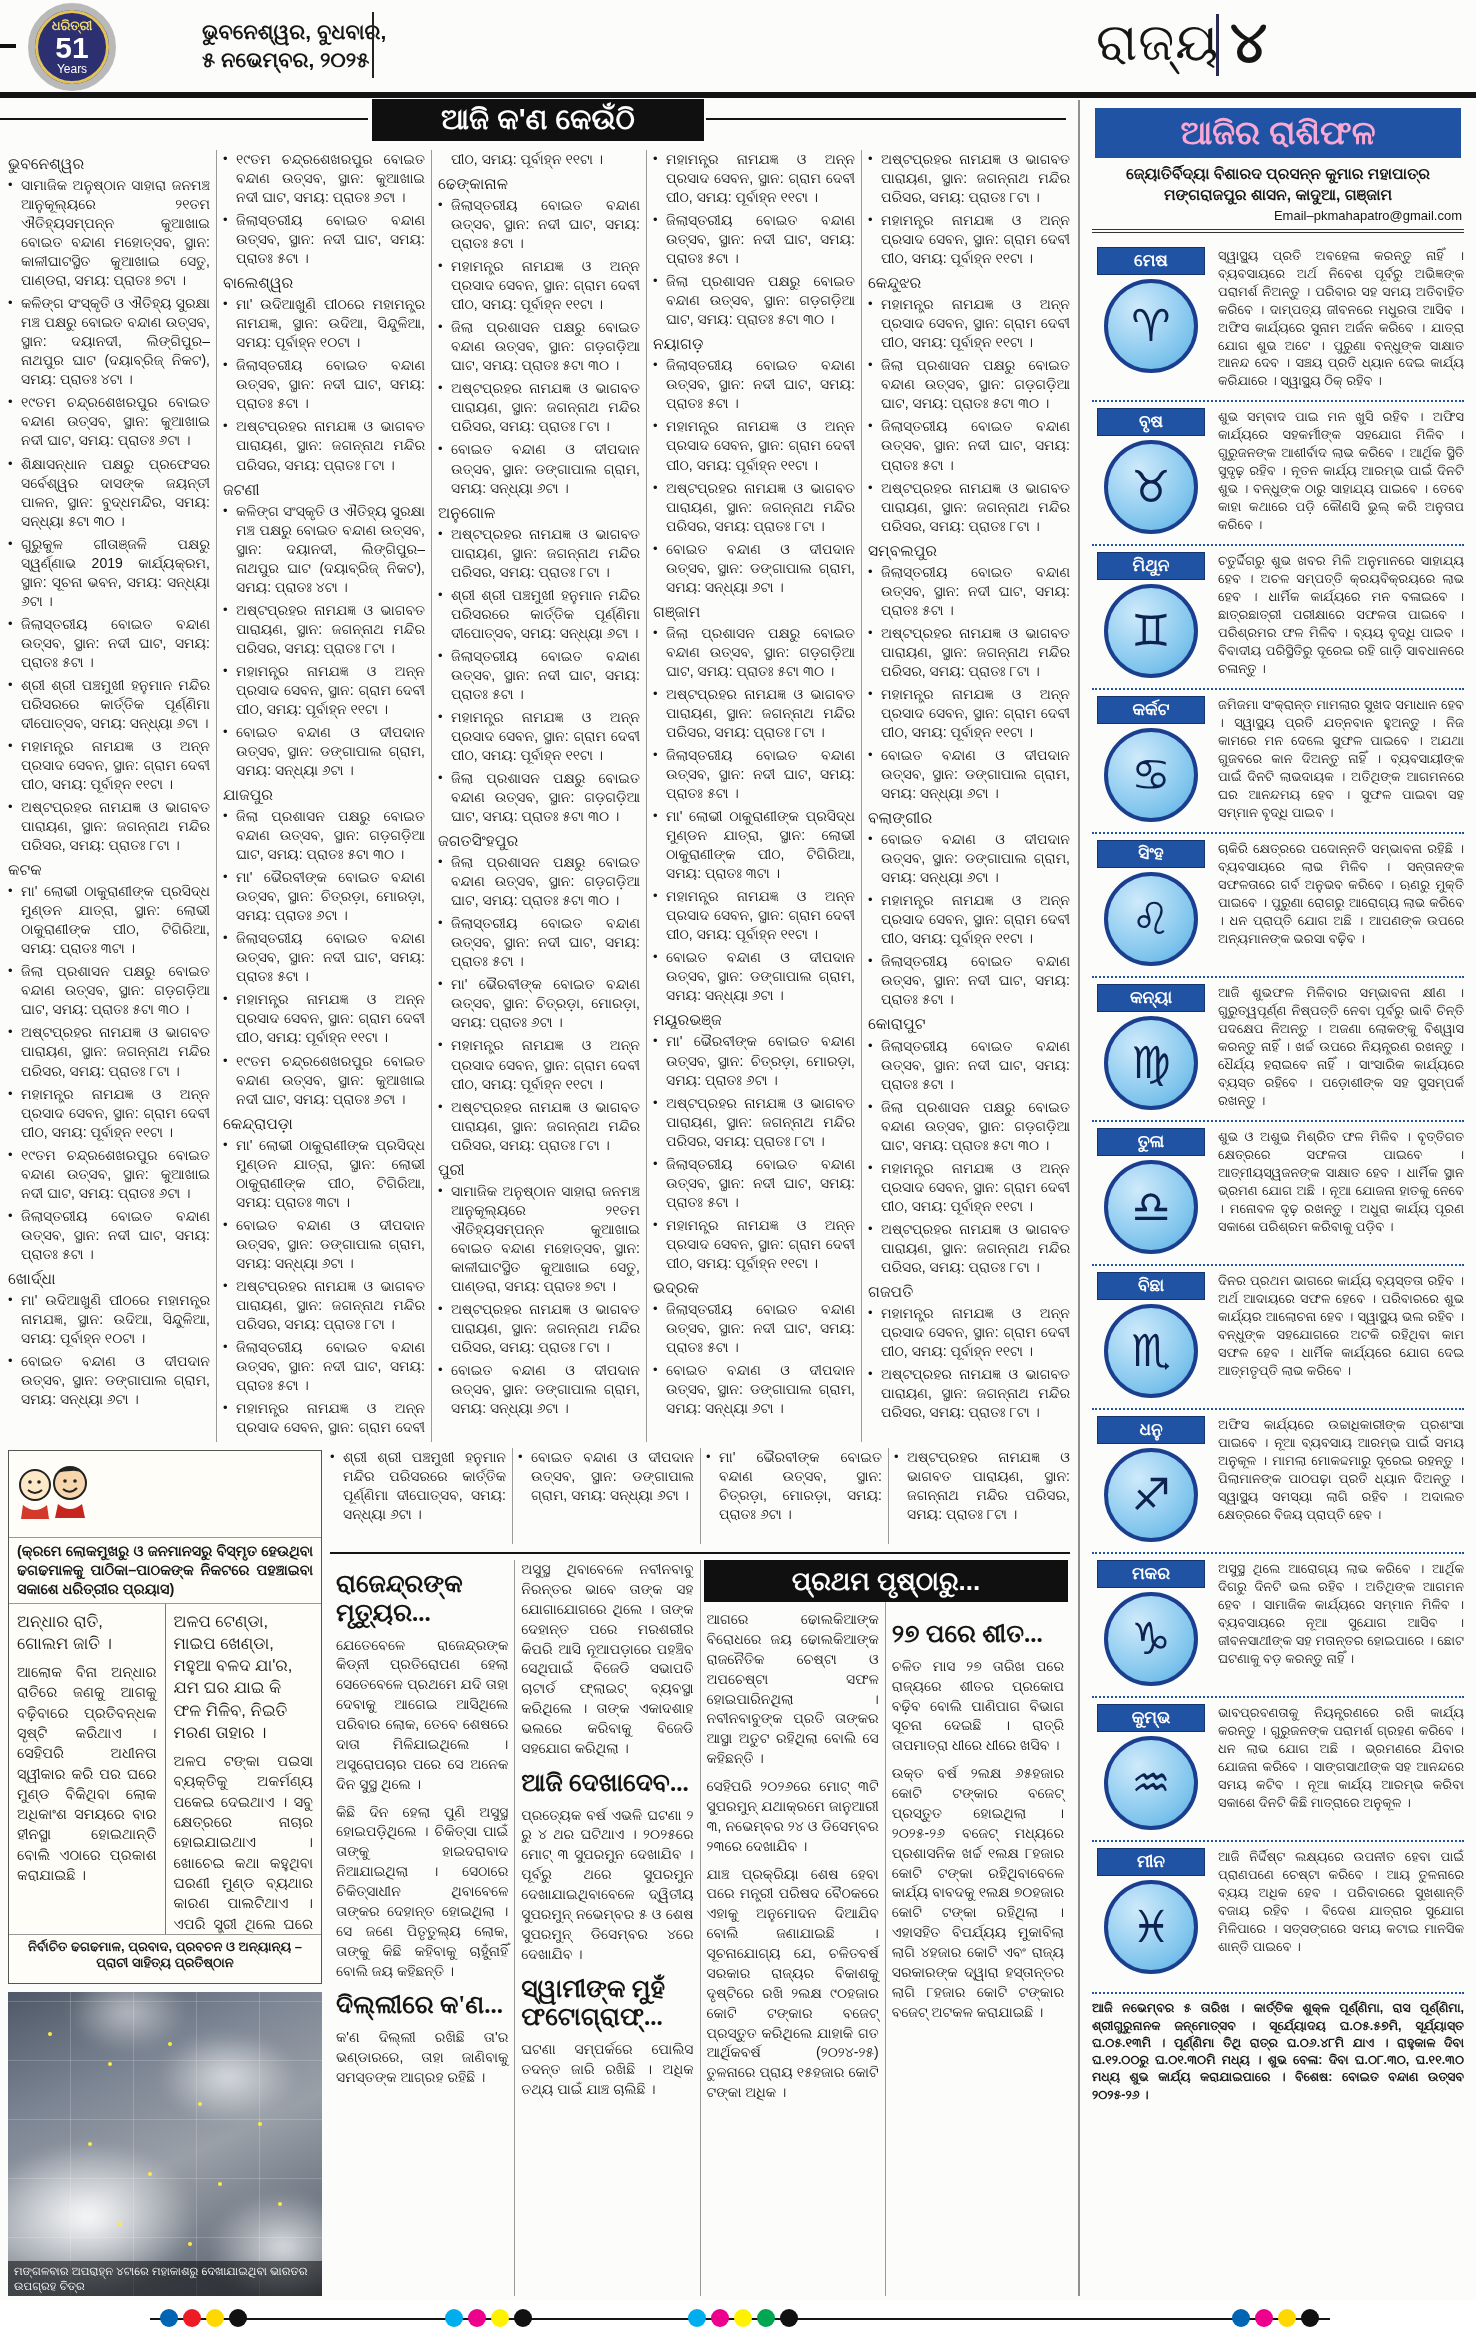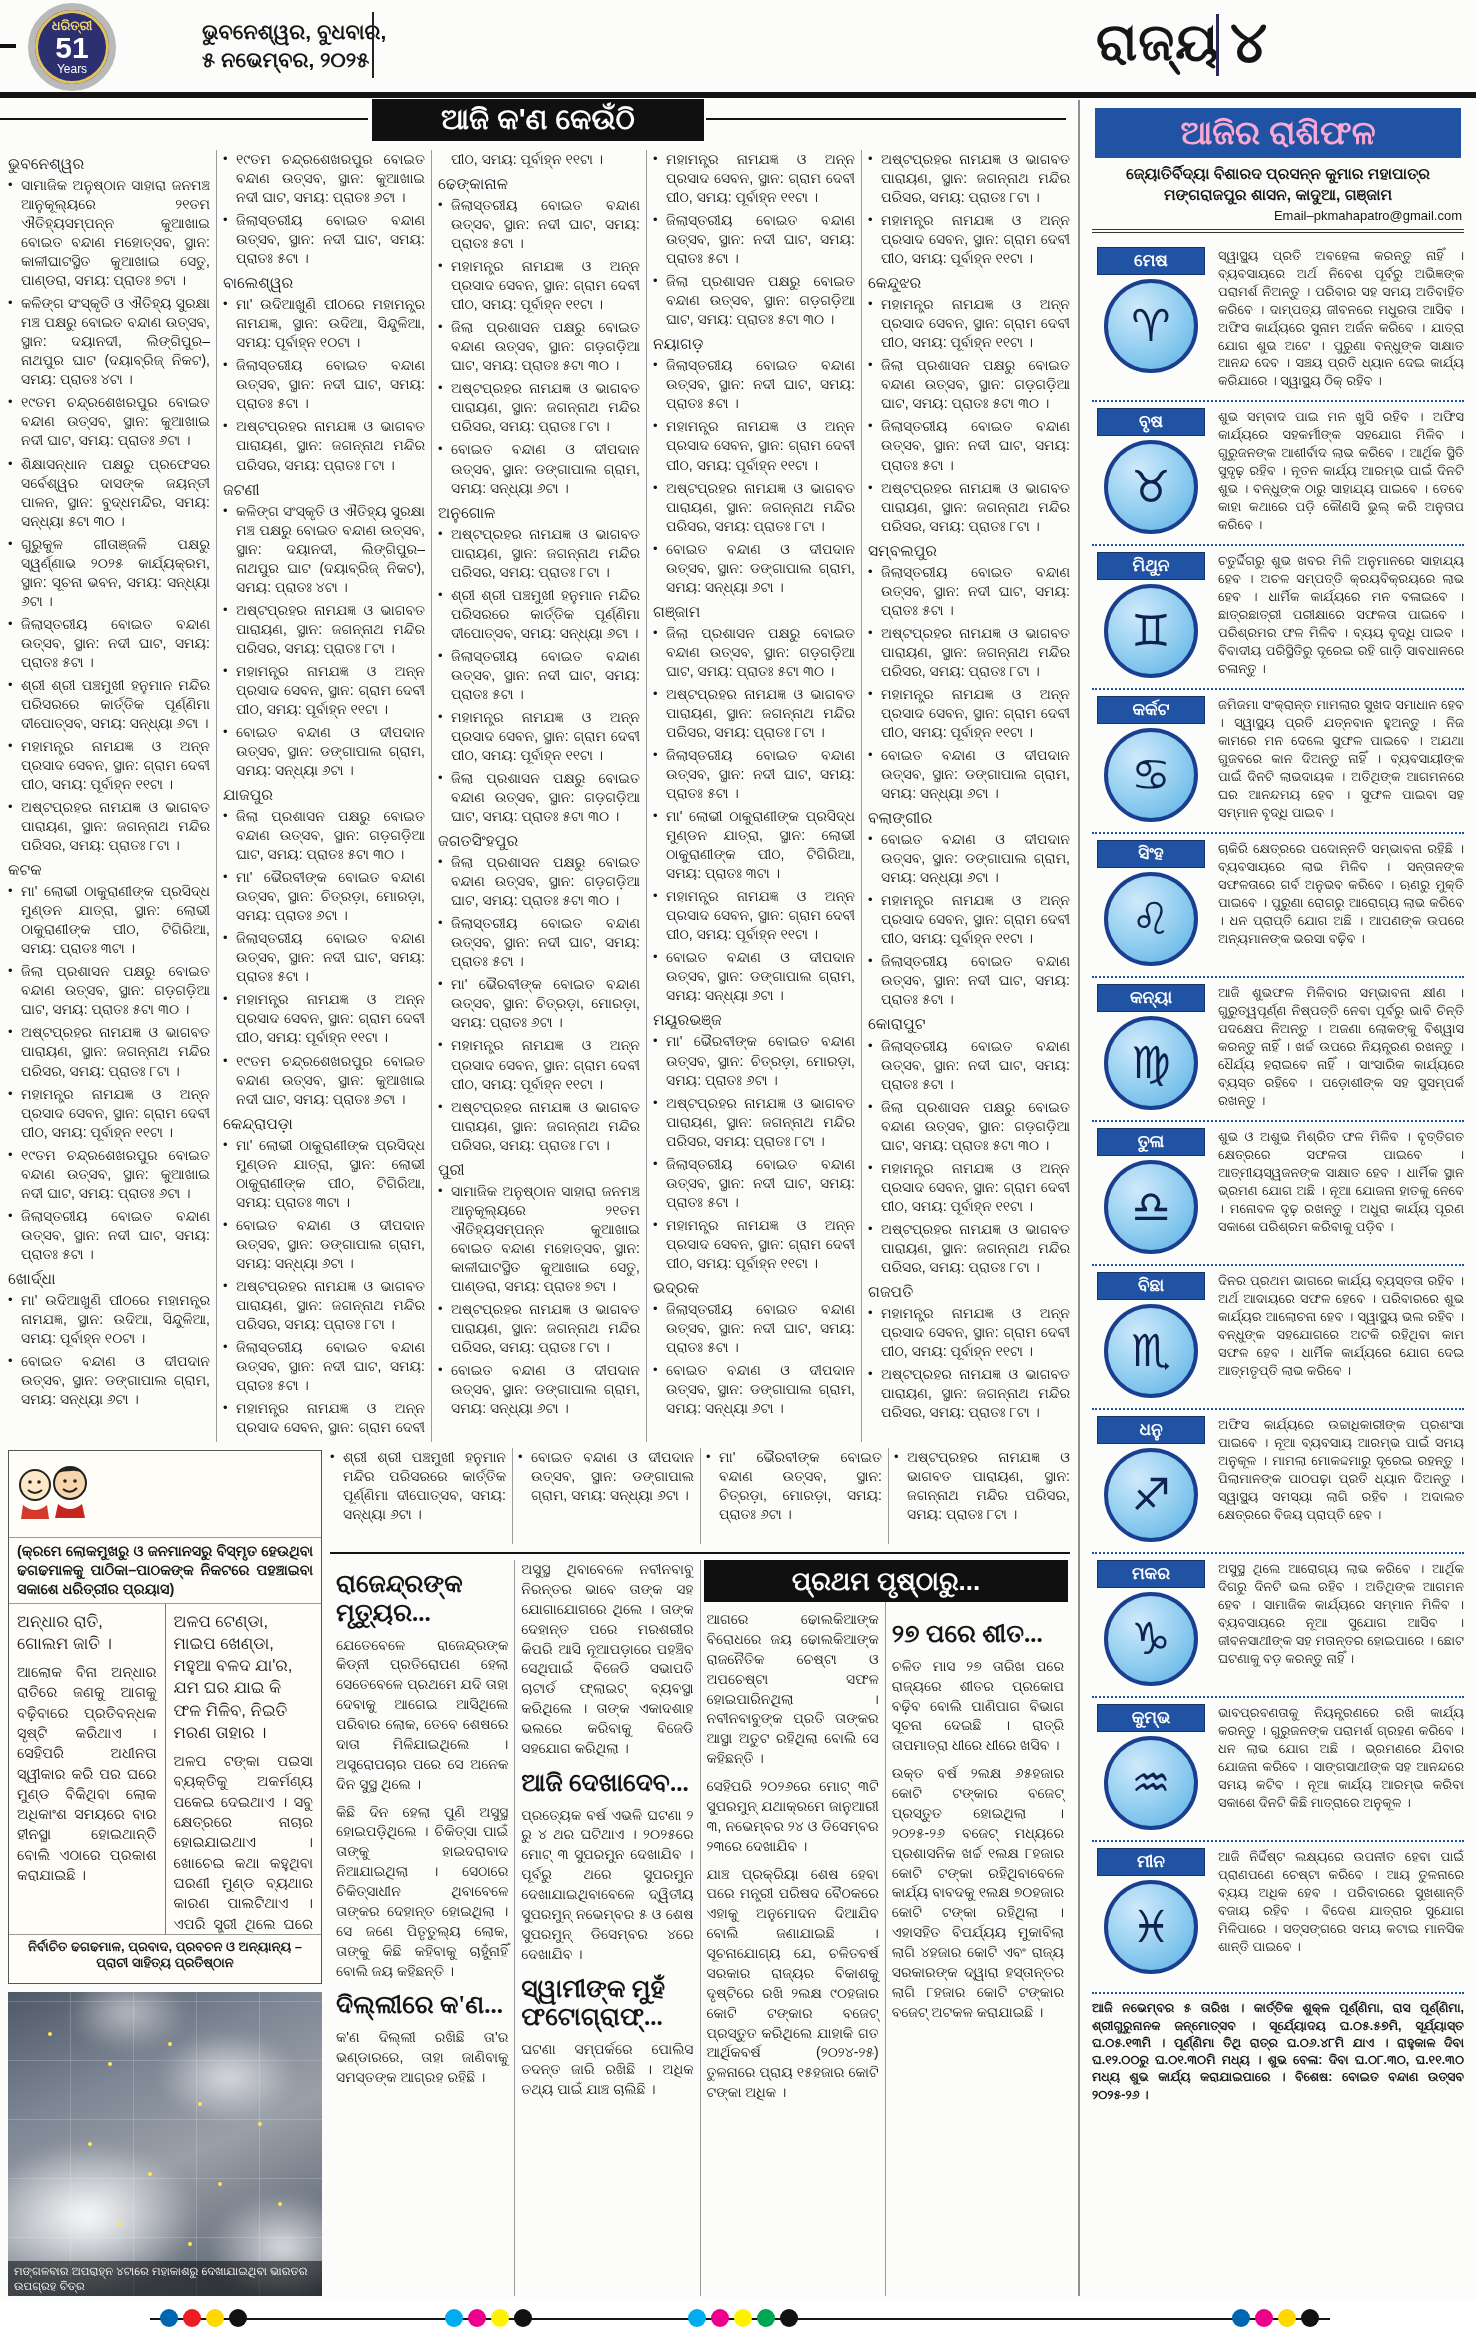--- a/index.html
+++ b/index.html
@@ -8,21 +8,21 @@
   
   .logo{position:absolute;left:28px;top:3px;width:88px;height:88px;border-radius:50%;
         background:#2c2f70;border:7px solid #b9b9b9;box-sizing:border-box;
         display:flex;flex-direction:column;align-items:center;justify-content:center;
         box-shadow:0 0 0 3px #e2c35a inset;}
   .logo .l1{color:#f0d977;font-size:13px;font-weight:bold;line-height:1;}
   .logo .l2{color:#fff;font-size:30px;font-weight:bold;line-height:1.05;}
   .logo .l3{color:#fff;font-size:12px;line-height:1;}
   .dateline{position:absolute;left:202px;top:18px;font-size:21px;font-weight:bold;line-height:1.35;}
   .hdr-vrule{position:absolute;left:372px;top:12px;width:2px;height:66px;background:#222;}
-  .section-name{position:absolute;left:1096px;top:12px;font-size:52px;font-weight:bold;letter-spacing:1px;text-align:right;}
+  .section-name{position:absolute;left:1096px;top:12px;font-size:52px;font-weight:normal;letter-spacing:1px;text-align:right;}
   .hdr-vrule2{position:absolute;left:1216px;top:14px;width:3px;height:62px;background:#2a2a55;}
   .page-num{position:absolute;left:1230px;top:8px;font-size:58px;font-weight:bold;}
   .corner-mark{position:absolute;left:0;top:44px;width:16px;height:4px;background:#111;}
   .top-rule{position:absolute;left:0;top:92px;width:1476px;height:6px;background:#141414;}
   
   .band-line{position:absolute;top:118px;height:2px;background:#141414;}
   .bl-l{left:0;width:368px;} .bl-r{left:706px;width:360px;}
   .headline-band{position:absolute;left:372px;top:99px;width:332px;height:42px;background:#101010;
         color:#fff;font-size:29px;font-weight:bold;display:flex;align-items:center;justify-content:center;}
   
@@ -141,21 +141,21 @@
       <div class="litem">
         <span class="bu">•</span>
         <span class="tx">୧୯ତମ ଚନ୍ଦ୍ରଶେଖରପୁର ବୋଇତ ବନ୍ଦାଣ ଉତ୍ସବ, ସ୍ଥାନ: କୁଆଖାଇ ନଦୀ ଘାଟ, ସମୟ: ପ୍ରାତଃ ୬ଟା ।</span>
       </div>
       <div class="litem">
         <span class="bu">•</span>
         <span class="tx">ଶିକ୍ଷାସନ୍ଧାନ ପକ୍ଷରୁ ପ୍ରଫେସର ସର୍ବେଶ୍ୱର ଦାସଙ୍କ ଜୟନ୍ତୀ ପାଳନ, ସ୍ଥାନ: ବୁଦ୍ଧମନ୍ଦିର, ସମୟ: ସନ୍ଧ୍ୟା ୫ଟା ୩୦ ।</span>
       </div>
       <div class="litem">
         <span class="bu">•</span>
-        <span class="tx">ଗୁରୁକୁଳ ଗୀତାଞ୍ଜଳି ପକ୍ଷରୁ ସ୍ୱର୍ଣ୍ଣାଭ ୨୦୨୫ କାର୍ଯ୍ୟକ୍ରମ, ସ୍ଥାନ: ସୂଚନା ଭବନ, ସମୟ: ସନ୍ଧ୍ୟା ୬ଟା ।</span>
+        <span class="tx">ଗୁରୁକୁଳ ଗୀତାଞ୍ଜଳି ପକ୍ଷରୁ ସ୍ୱର୍ଣ୍ଣାଭ 2019 କାର୍ଯ୍ୟକ୍ରମ, ସ୍ଥାନ: ସୂଚନା ଭବନ, ସମୟ: ସନ୍ଧ୍ୟା ୬ଟା ।</span>
       </div>
       <div class="litem">
         <span class="bu">•</span>
         <span class="tx">ଜିଲାସ୍ତରୀୟ ବୋଇତ ବନ୍ଦାଣ ଉତ୍ସବ, ସ୍ଥାନ: ନଦୀ ଘାଟ, ସମୟ: ପ୍ରାତଃ ୫ଟା ।</span>
       </div>
       <div class="litem">
         <span class="bu">•</span>
         <span class="tx">ଶ୍ରୀ ଶ୍ରୀ ପଞ୍ଚମୁଖୀ ହନୁମାନ ମନ୍ଦିର ପରିସରରେ କାର୍ତ୍ତିକ ପୂର୍ଣ୍ଣିମା ଦୀପୋତ୍ସବ, ସମୟ: ସନ୍ଧ୍ୟା ୬ଟା ।</span>
       </div>
       <div class="litem">

